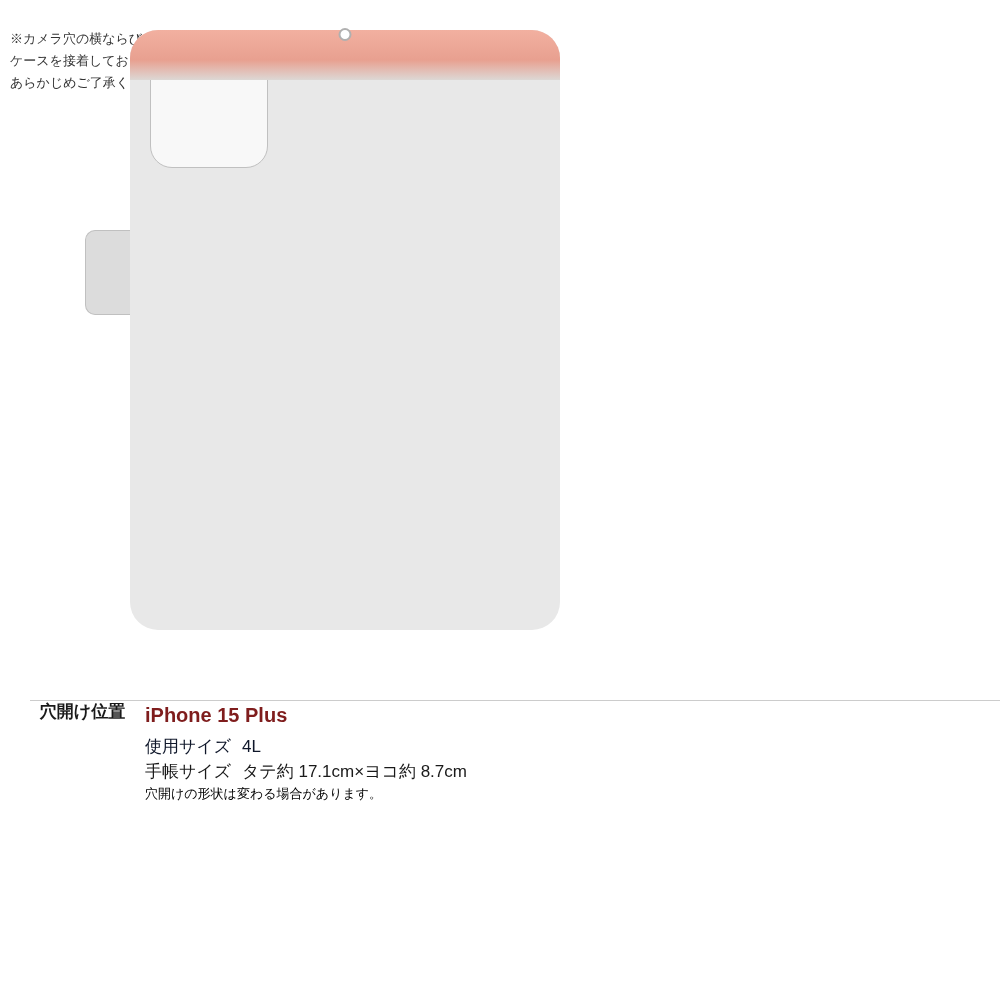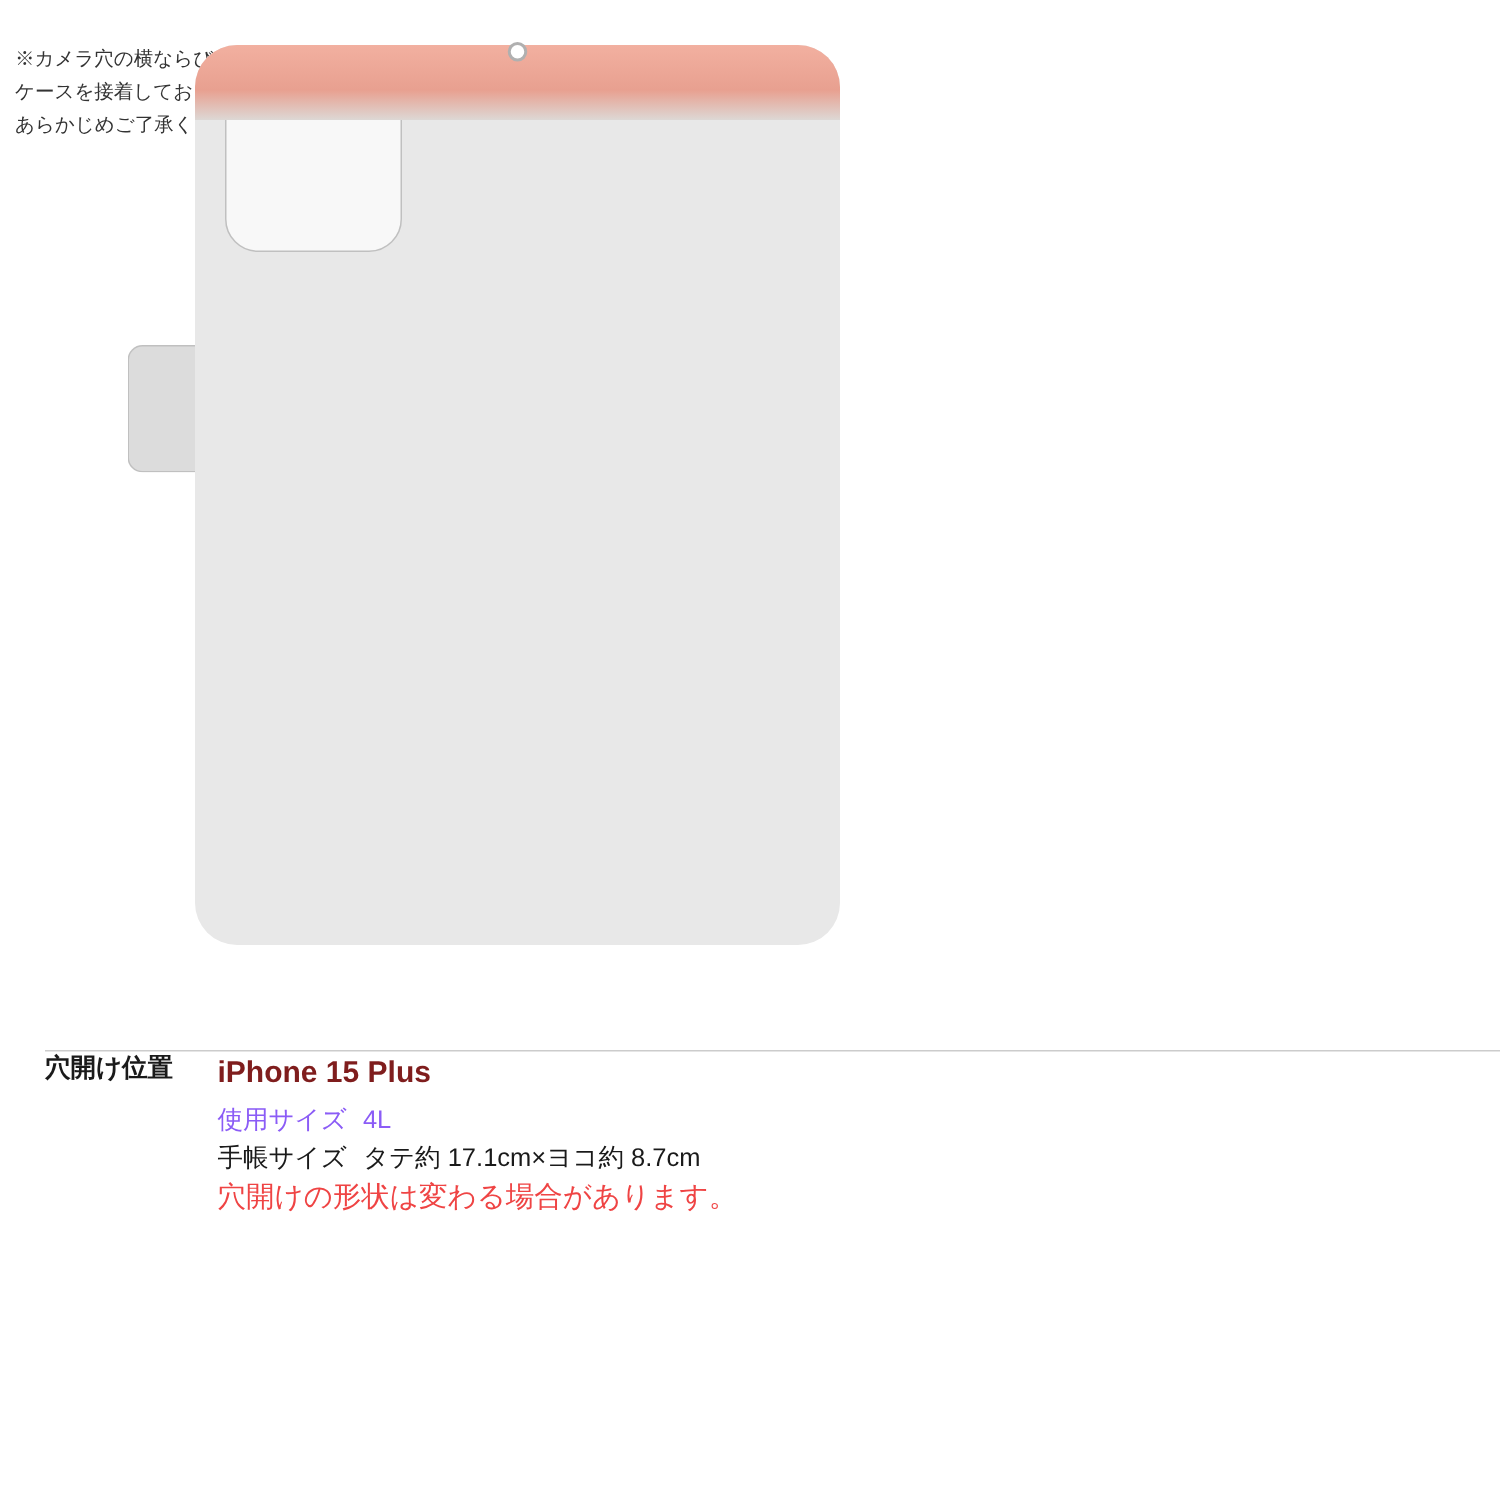--- a/index.html
+++ b/index.html
@@ -110,20 +110,21 @@
       border-radius: 28px 28px 0 0;
       z-index: 2;
     }
 
     .info-label-col {
       font-size: 17px;
       font-weight: bold;
       color: #1a1a1a;
       min-width: 115px;
       padding-right: 10px;
+      text-align: center;
     }
   </style>
 </head>
 <body>
 
 <div class="page-container">
 
   <div class="note-text">
     <div>※カメラ穴の横ならびに上部は</div>
     <div>ケースを接着しておりません。</div>
@@ -150,26 +151,26 @@
   <div class="divider-line" style="position:absolute; top:680px; left:30px; right:30px;"></div>
 
   <div style="position:absolute; top:700px; left:30px; right:30px;">
 
     <div style="display:flex; align-items:flex-start; margin-bottom: 4px;">
       <div class="info-label-col">穴開け位置</div>
       <div style="font-size:20px; font-weight:bold; color:#7f1d1d; line-height:1.55;">iPhone 15 Plus</div>
     </div>
 
     <div style="margin-left:115px;">
-      <div style="font-size:17px; color:#8b5cf6; margin-bottom:2px;">
+      <div style="font-size:17px; color:#0f172a; margin-bottom:2px;">
         <span>使用サイズ</span>
         <span style="margin-left:6px;">4L</span>
       </div>
       <div style="font-size:17px; color:#1a1a1a; margin-bottom:2px;">
         <span>手帳サイズ</span>
         <span style="margin-left:6px;">タテ約 17.1cm×ヨコ約 8.7cm</span>
       </div>
-      <div style="font-size:19px; color:#ef4444; margin-bottom:2px;">穴開けの形状は変わる場合があります。</div>
+      <div style="font-size:13px; color:#000000; margin-bottom:2px;">穴開けの形状は変わる場合があります。</div>
     </div>
 
   </div>
 
 </div>
 
 </body></html>

